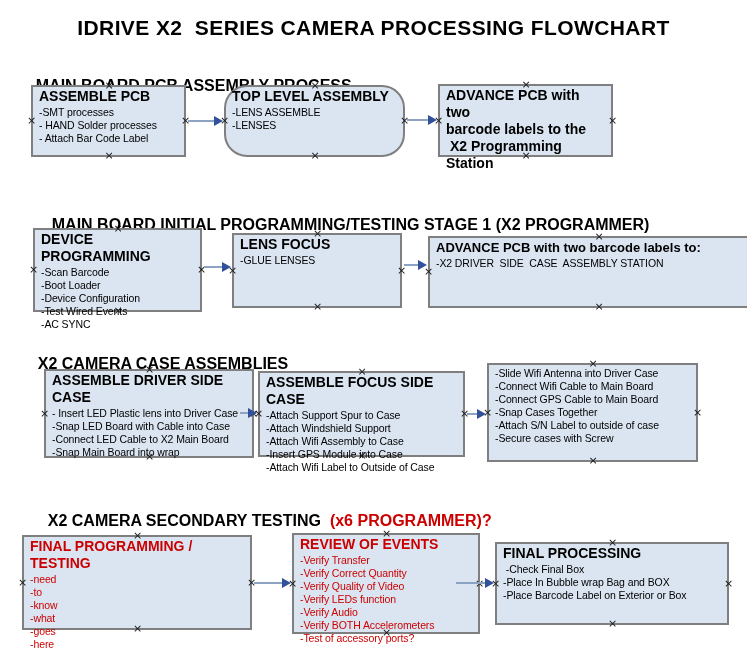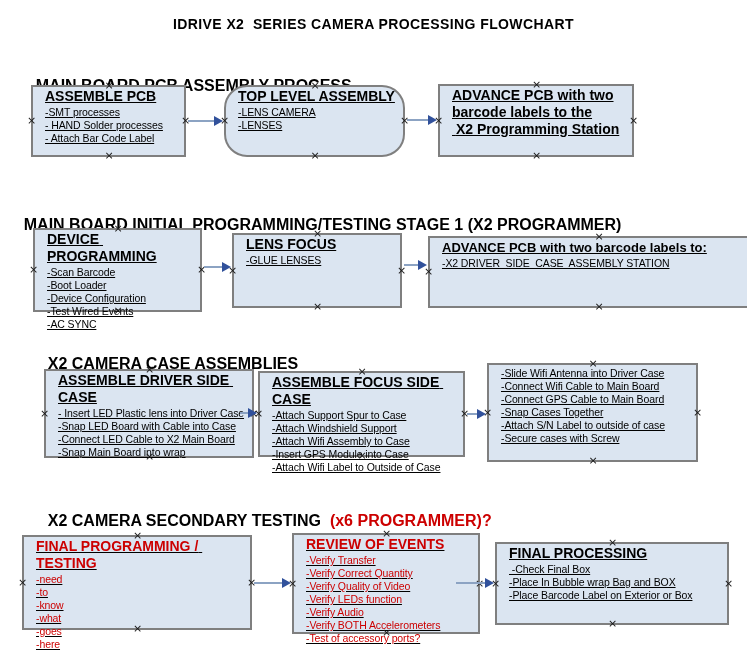--- a/index.html
+++ b/index.html
@@ -2,29 +2,29 @@
 <html style="--box-fill: #dbe5f1; --box-border: #7f7f7f; --accent-red: #cc0000; --conn-line: #8ca3c3; --conn-arrow: #31519b;"><head>
 <meta charset="utf-8">
 <style>
   html,body{margin:0;padding:0;background:#ffffff;}
   #canvas{
     position:relative;width:747px;height:662px;background:#ffffff;
     font-family:"Liberation Sans","DejaVu Sans",sans-serif;overflow:hidden;
   }
   #title{
     position:absolute;top:16px;left:0;width:747px;text-align:center;
-    font-size:14px;font-weight:bold;color:#000;white-space:pre;letter-spacing:.4px;
+    font-size:21px;font-weight:bold;color:#000;white-space:pre;letter-spacing:.4px;
   }
   .sec-heading{
     position:absolute;font-size:16px;font-weight:bold;color:#000;white-space:pre;
   }
   .sec-heading .accent{color:var(--accent-red);white-space:pre;}
   .box{
     position:absolute;background:var(--box-fill);border:2px solid var(--box-border);
-    box-sizing:border-box;padding:1px 4px 0 12px;overflow:visible;text-decoration:underline;
+    box-sizing:border-box;padding:1px 4px 0 6px;overflow:visible;
   }
   .box-title{
     font-size:14px;font-weight:bold;line-height:17px;color:#000;white-space:pre-wrap;
   }
   .box-title.t13{font-size:13px;}
   .box-items{margin-top:1px;}
   .box-item{
     font-size:10.5px;line-height:13px;color:#000;white-space:pre;letter-spacing:-.1px;
   }
   .red-box .box-title,.red-box .box-item{color:var(--accent-red);}
@@ -70,36 +70,36 @@
       </div>
   </div>
 
   <div class="box" style="left:224px;top:85px;width:181px;height:72px;border-radius:23px;">
     <span class="handle h-t"></span>
     <span class="handle h-b"></span>
     <span class="handle h-l"></span>
     <span class="handle h-r"></span>
     <div class="box-title">TOP LEVEL ASSEMBLY</div>
     <div class="box-items">
-        <div class="box-item">-LENS CAMERA</div>
+        <div class="box-item">-LENS ASSEMBLE</div>
         <div class="box-item">-LENSES</div>
       </div>
   </div>
 
-  <div class="box" style="left:438px;top:84px;width:196px;height:73px;">
+  <div class="box" style="left:438px;top:84px;width:175px;height:73px;">
     <span class="handle h-t"></span>
     <span class="handle h-b"></span>
     <span class="handle h-l"></span>
     <span class="handle h-r"></span>
     <div class="box-title">ADVANCE PCB with two
 barcode labels to the
  X2 Programming Station</div>
   </div>
 
-  <div class="sec-heading" style="left:6px;top:198px;">
+  <div class="sec-heading" style="left:34px;top:198px;">
     <span>MAIN BOARD INITIAL PROGRAMMING/TESTING STAGE 1 (X2 PROGRAMMER)</span>
   </div>
 
   <div class="box" style="left:33px;top:228px;width:169px;height:84px;">
     <span class="handle h-t"></span>
     <span class="handle h-b"></span>
     <span class="handle h-l"></span>
     <span class="handle h-r"></span>
     <div class="box-title">DEVICE PROGRAMMING</div>
     <div class="box-items">
@@ -126,21 +126,21 @@
     <span class="handle h-t"></span>
     <span class="handle h-b"></span>
     <span class="handle h-l"></span>
     <span class="handle h-r"></span>
     <div class="box-title t13">ADVANCE PCB with two barcode labels to:</div>
     <div class="box-items">
         <div class="box-item">-X2 DRIVER  SIDE  CASE  ASSEMBLY STATION</div>
       </div>
   </div>
 
-  <div class="sec-heading" style="left:30px;top:337px;">
+  <div class="sec-heading" style="left:20px;top:337px;">
     <span>X2 CAMERA CASE ASSEMBLIES</span>
   </div>
 
   <div class="box" style="left:28px;top:369px;width:210px;height:89px;margin-left:16px;">
     <span class="handle h-t"></span>
     <span class="handle h-b"></span>
     <span class="handle h-l"></span>
     <span class="handle h-r"></span>
     <div class="box-title">ASSEMBLE DRIVER SIDE CASE</div>
     <div class="box-items">

